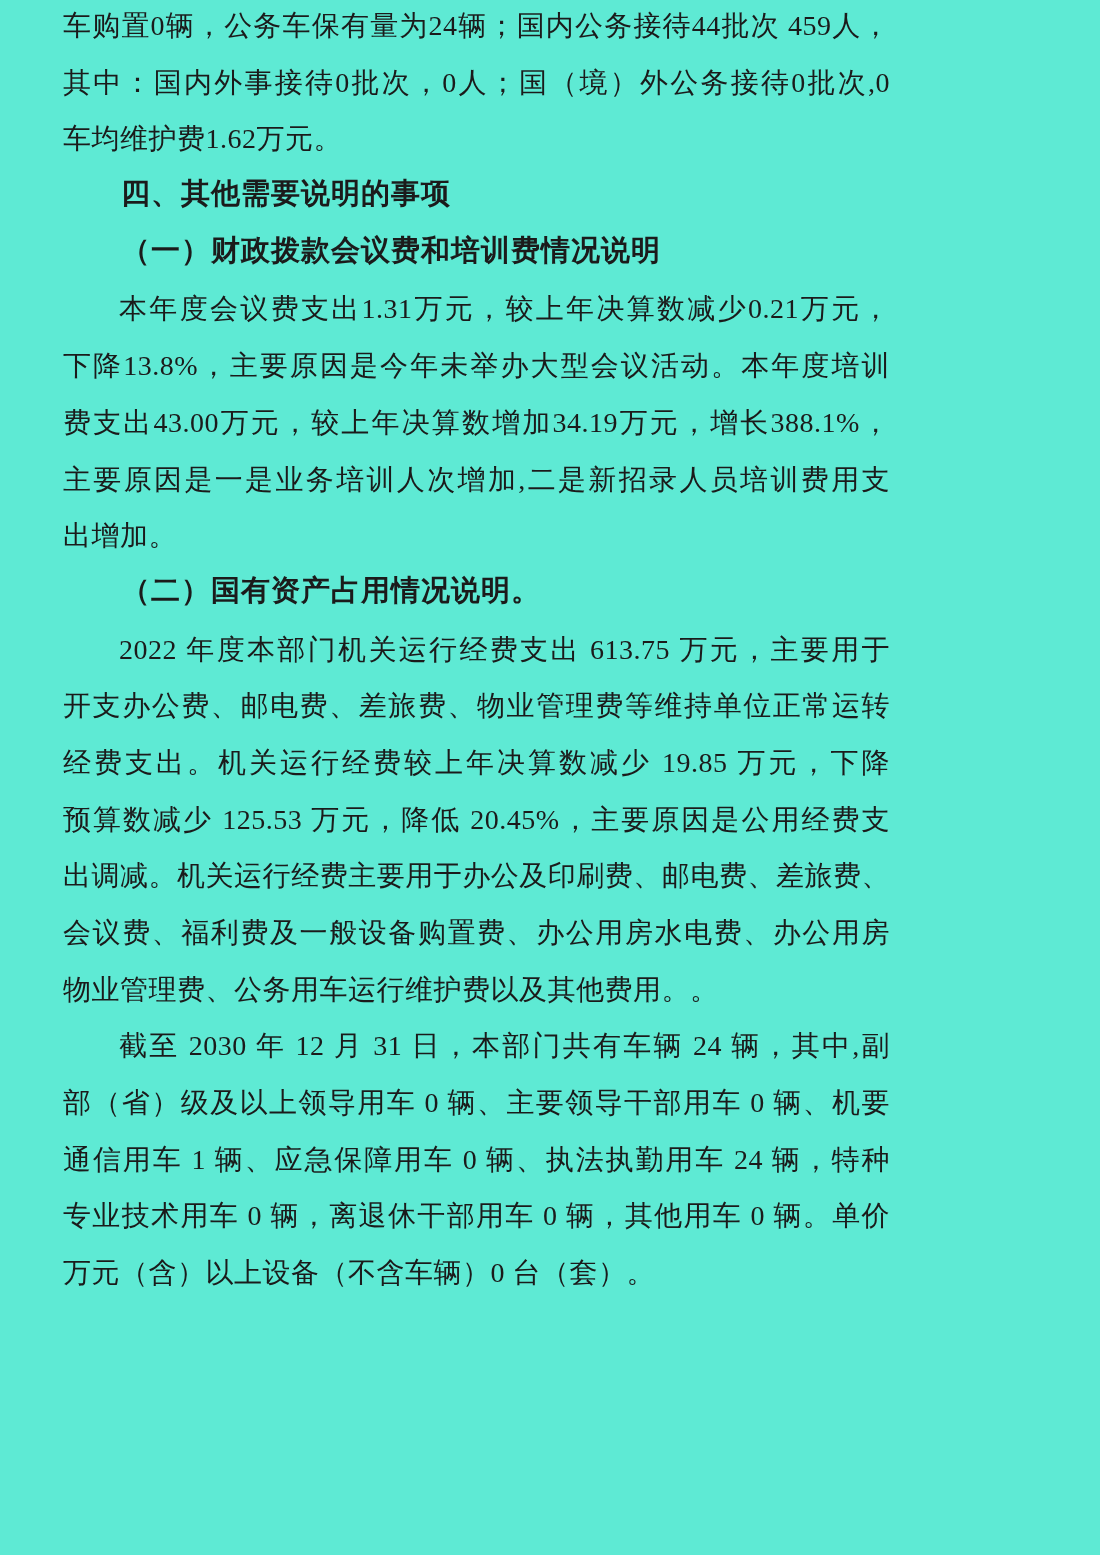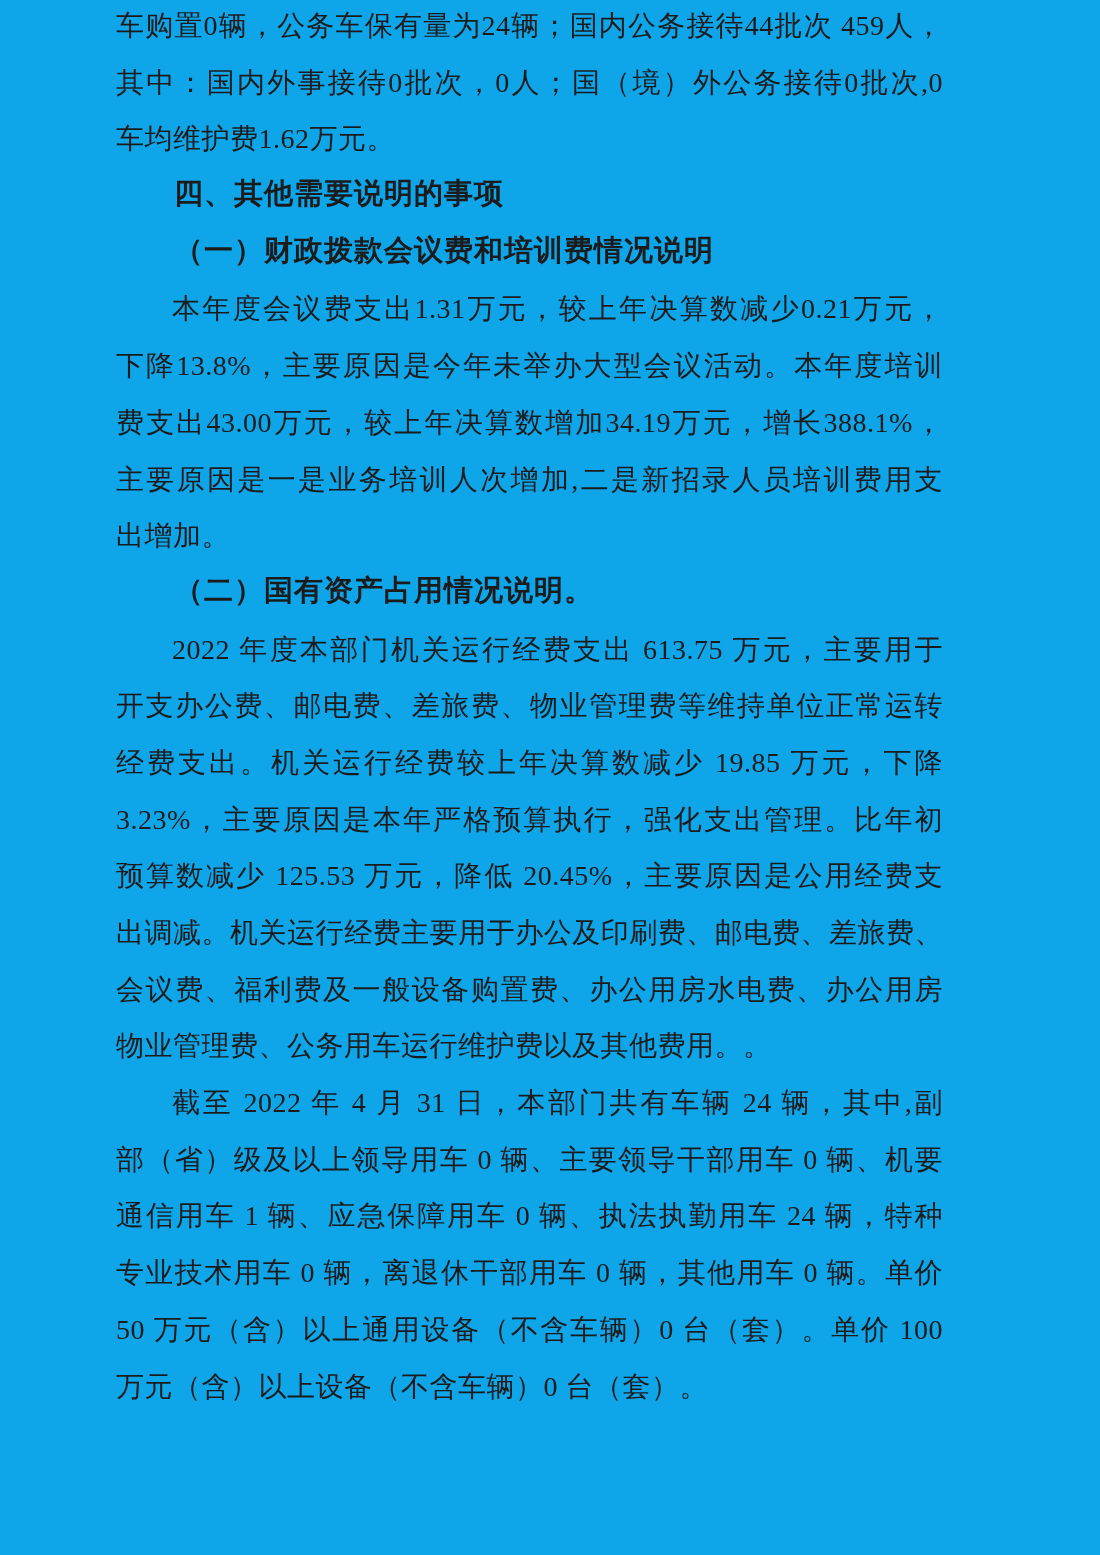--- a/index.html
+++ b/index.html
@@ -9,23 +9,23 @@
   body {
     width: 1100px;
     height: 1555px;
     background: #ffffff;
     overflow: hidden;
   }
   .page {
     position: relative;
     width: 1100px;
     height: 1555px;
-    background: #0ea5e9;
+    background: #5eead4;
     box-sizing: border-box;
-    padding: 0 125px 0 116px;
+    padding: 0 125px 0 63px;
     overflow: hidden;
   }
   .content {
     margin-top: -2px;
     width: 827px;
     color: #1b1b1b;
   }
   .block {
     margin: 0;
     padding: 0;
@@ -78,28 +78,26 @@
         <div class="line just">主要原因是一是业务培训人次增加,二是新招录人员培训费用支</div>
         <div class="line">出增加。</div>
       </div>
       <div class="block heading">
         <div class="line heading-line indent">（二）国有资产占用情况说明。</div>
       </div>
       <div class="block paragraph">
         <div class="line indent just">2022 年度本部门机关运行经费支出 613.75 万元，主要用于</div>
         <div class="line just">开支办公费、邮电费、差旅费、物业管理费等维持单位正常运转</div>
         <div class="line just">经费支出。机关运行经费较上年决算数减少 19.85 万元，下降</div>
-        <div class="line just">3.23%，主要原因是本年严格预算执行，强化支出管理。比年初</div>
         <div class="line just">预算数减少 125.53 万元，降低 20.45%，主要原因是公用经费支</div>
         <div class="line just">出调减。机关运行经费主要用于办公及印刷费、邮电费、差旅费、</div>
         <div class="line just">会议费、福利费及一般设备购置费、办公用房水电费、办公用房</div>
         <div class="line">物业管理费、公务用车运行维护费以及其他费用。。</div>
       </div>
       <div class="block paragraph">
-        <div class="line indent just">截至 2022 年 4 月 31 日，本部门共有车辆 24 辆，其中,副</div>
+        <div class="line indent just">截至 2030 年 12 月 31 日，本部门共有车辆 24 辆，其中,副</div>
         <div class="line just">部（省）级及以上领导用车 0 辆、主要领导干部用车 0 辆、机要</div>
         <div class="line just">通信用车 1 辆、应急保障用车 0 辆、执法执勤用车 24 辆，特种</div>
         <div class="line just">专业技术用车 0 辆，离退休干部用车 0 辆，其他用车 0 辆。单价</div>
-        <div class="line just">50 万元（含）以上通用设备（不含车辆）0 台（套）。单价 100</div>
         <div class="line">万元（含）以上设备（不含车辆）0 台（套）。</div>
       </div>
     </div>
 </div>
 
 </body></html>

